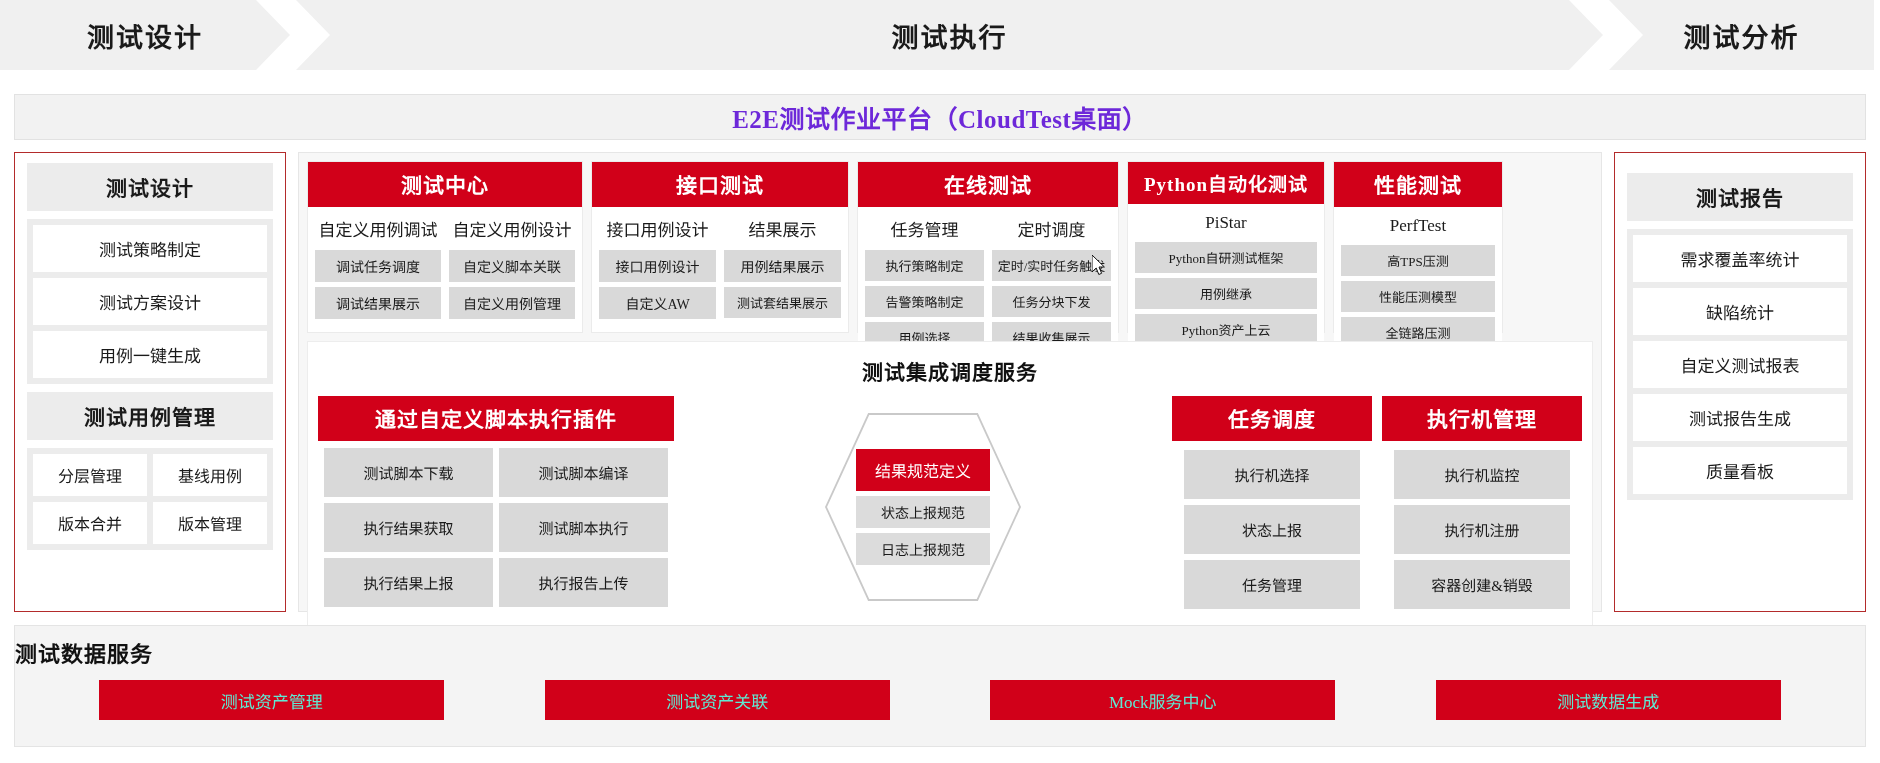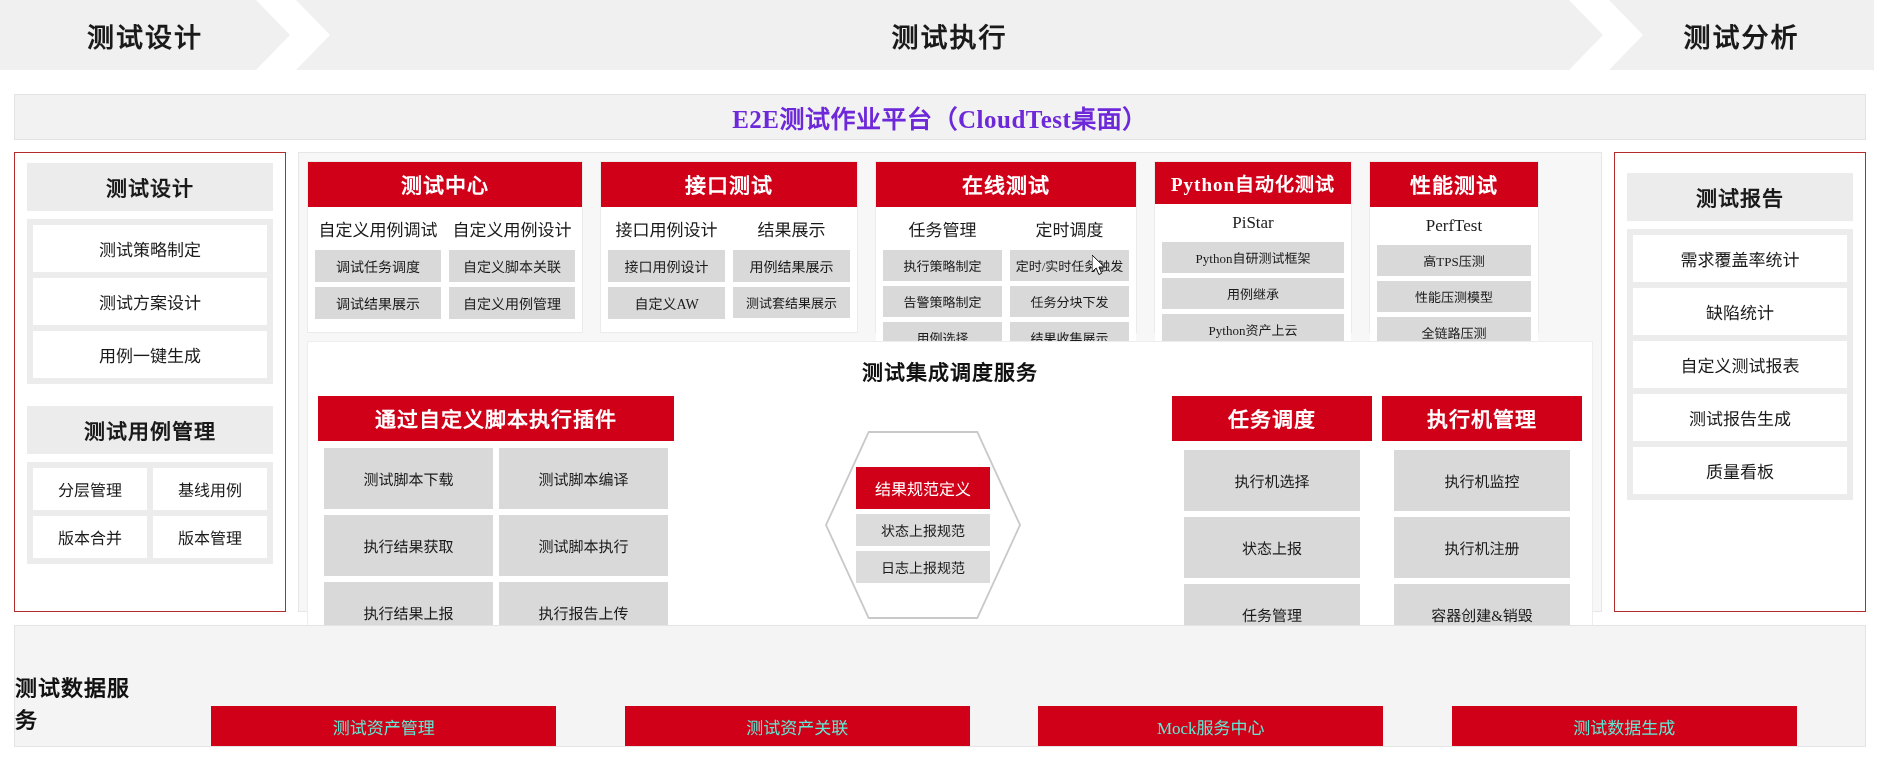--- a/index.html
+++ b/index.html
@@ -97,21 +97,21 @@
   
   .center-col {
     flex: 1 1 auto;
     background: #f7f7f7;
     border: 1px solid #e6e6e6;
     padding: 8px 8px 8px 8px;
     display: flex; flex-direction: column; gap: 8px;
   }
 
   .modules-row {
-    display: flex; gap: 17px; align-items: stretch;
+    display: flex; gap: 8px; align-items: stretch;
     height: 172px;
   }
   .module {
     background: #ffffff;
     border: 1px solid #ebebeb;
     display: flex; flex-direction: column;
   }
   .m-testcenter { width: 276px; }
   .m-api        { width: 258px; }
   .m-online     { width: 262px; }
@@ -187,21 +187,21 @@
     padding: 7px 6px;
   }
   .card-body-single {
     display: flex; flex-direction: column; gap: 6px;
     padding: 9px 12px;
   }
   .chip2 {
     background: #d9d9d9;
     text-align: center;
     font-size: 15px; color: #1a1a1a;
-    padding: 20px 2px;
+    padding: 14px 2px;
     white-space: nowrap;
   }
 
   
   .hex-zone {
     flex: 1 1 auto;
     position: relative;
     display: flex; align-items: center; justify-content: center;
   }
   .hexagon {
@@ -238,21 +238,21 @@
     padding: 6px 2px;
     white-space: nowrap;
   }
 
   
   .data-band {
     position: absolute; left: 14px; top: 625px;
     width: 1852px; height: 122px;
     background: #f4f4f4;
     border: 1px solid #e4e4e4;
-    display: flex; flex-direction: row; align-items: flex-end;
+    display: flex; flex-direction: column; align-items: flex-start;
     padding-top: 10px;
   }
   .data-band-title {
     font-size: 22px; font-weight: bold; color: #111;
     letter-spacing: 1px;
     margin-bottom: 12px;
   }
   .data-chips {
     display: flex; gap: 0; width: 100%;
     justify-content: space-around;
@@ -299,21 +299,21 @@
 
     <div class="side-panel left">
 
       <div class="grey-head">测试设计</div>
       <div class="grey-wrap">
         <div class="white-cell">测试策略制定</div>
         <div class="white-cell">测试方案设计</div>
         <div class="white-cell">用例一键生成</div>
       </div>
 
-      <div class="grey-head" style="margin-top:22px;">测试用例管理</div>
+      <div class="grey-head" style="margin-top:8px;">测试用例管理</div>
       <div class="grey-wrap two-col">
         <div class="white-cell sm">分层管理</div>
         <div class="white-cell sm">基线用例</div>
         <div class="white-cell sm">版本合并</div>
         <div class="white-cell sm">版本管理</div>
       </div>
     </div>
 
     <div class="center-col">
 

